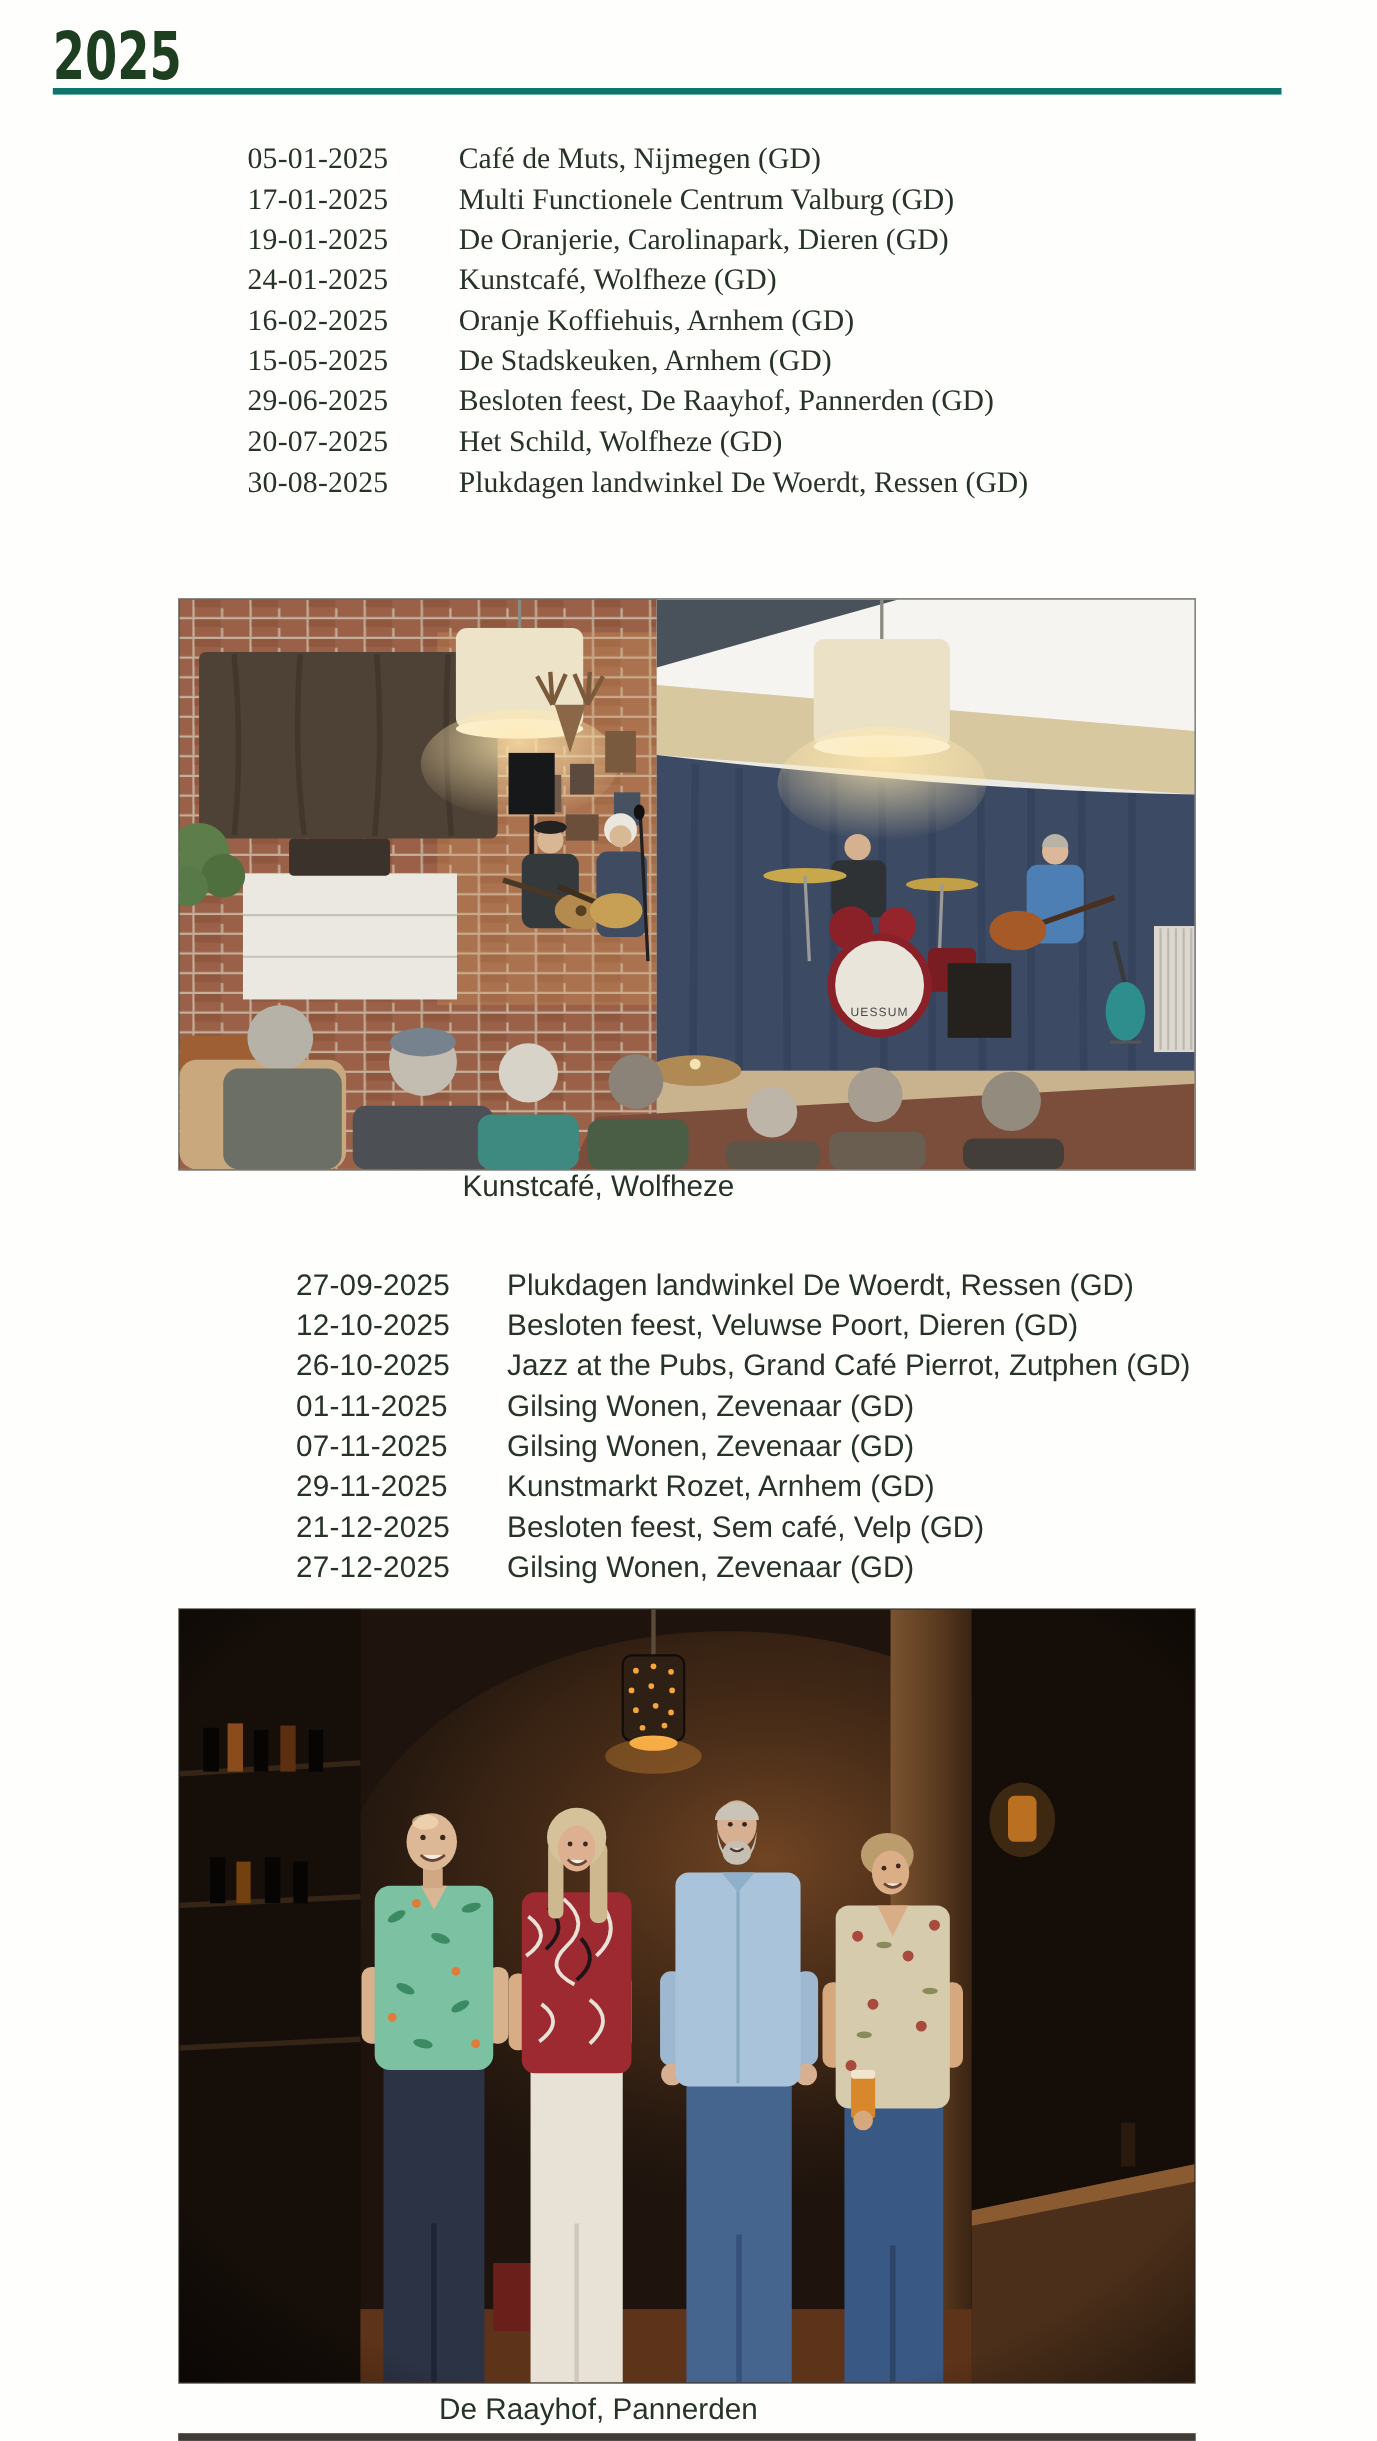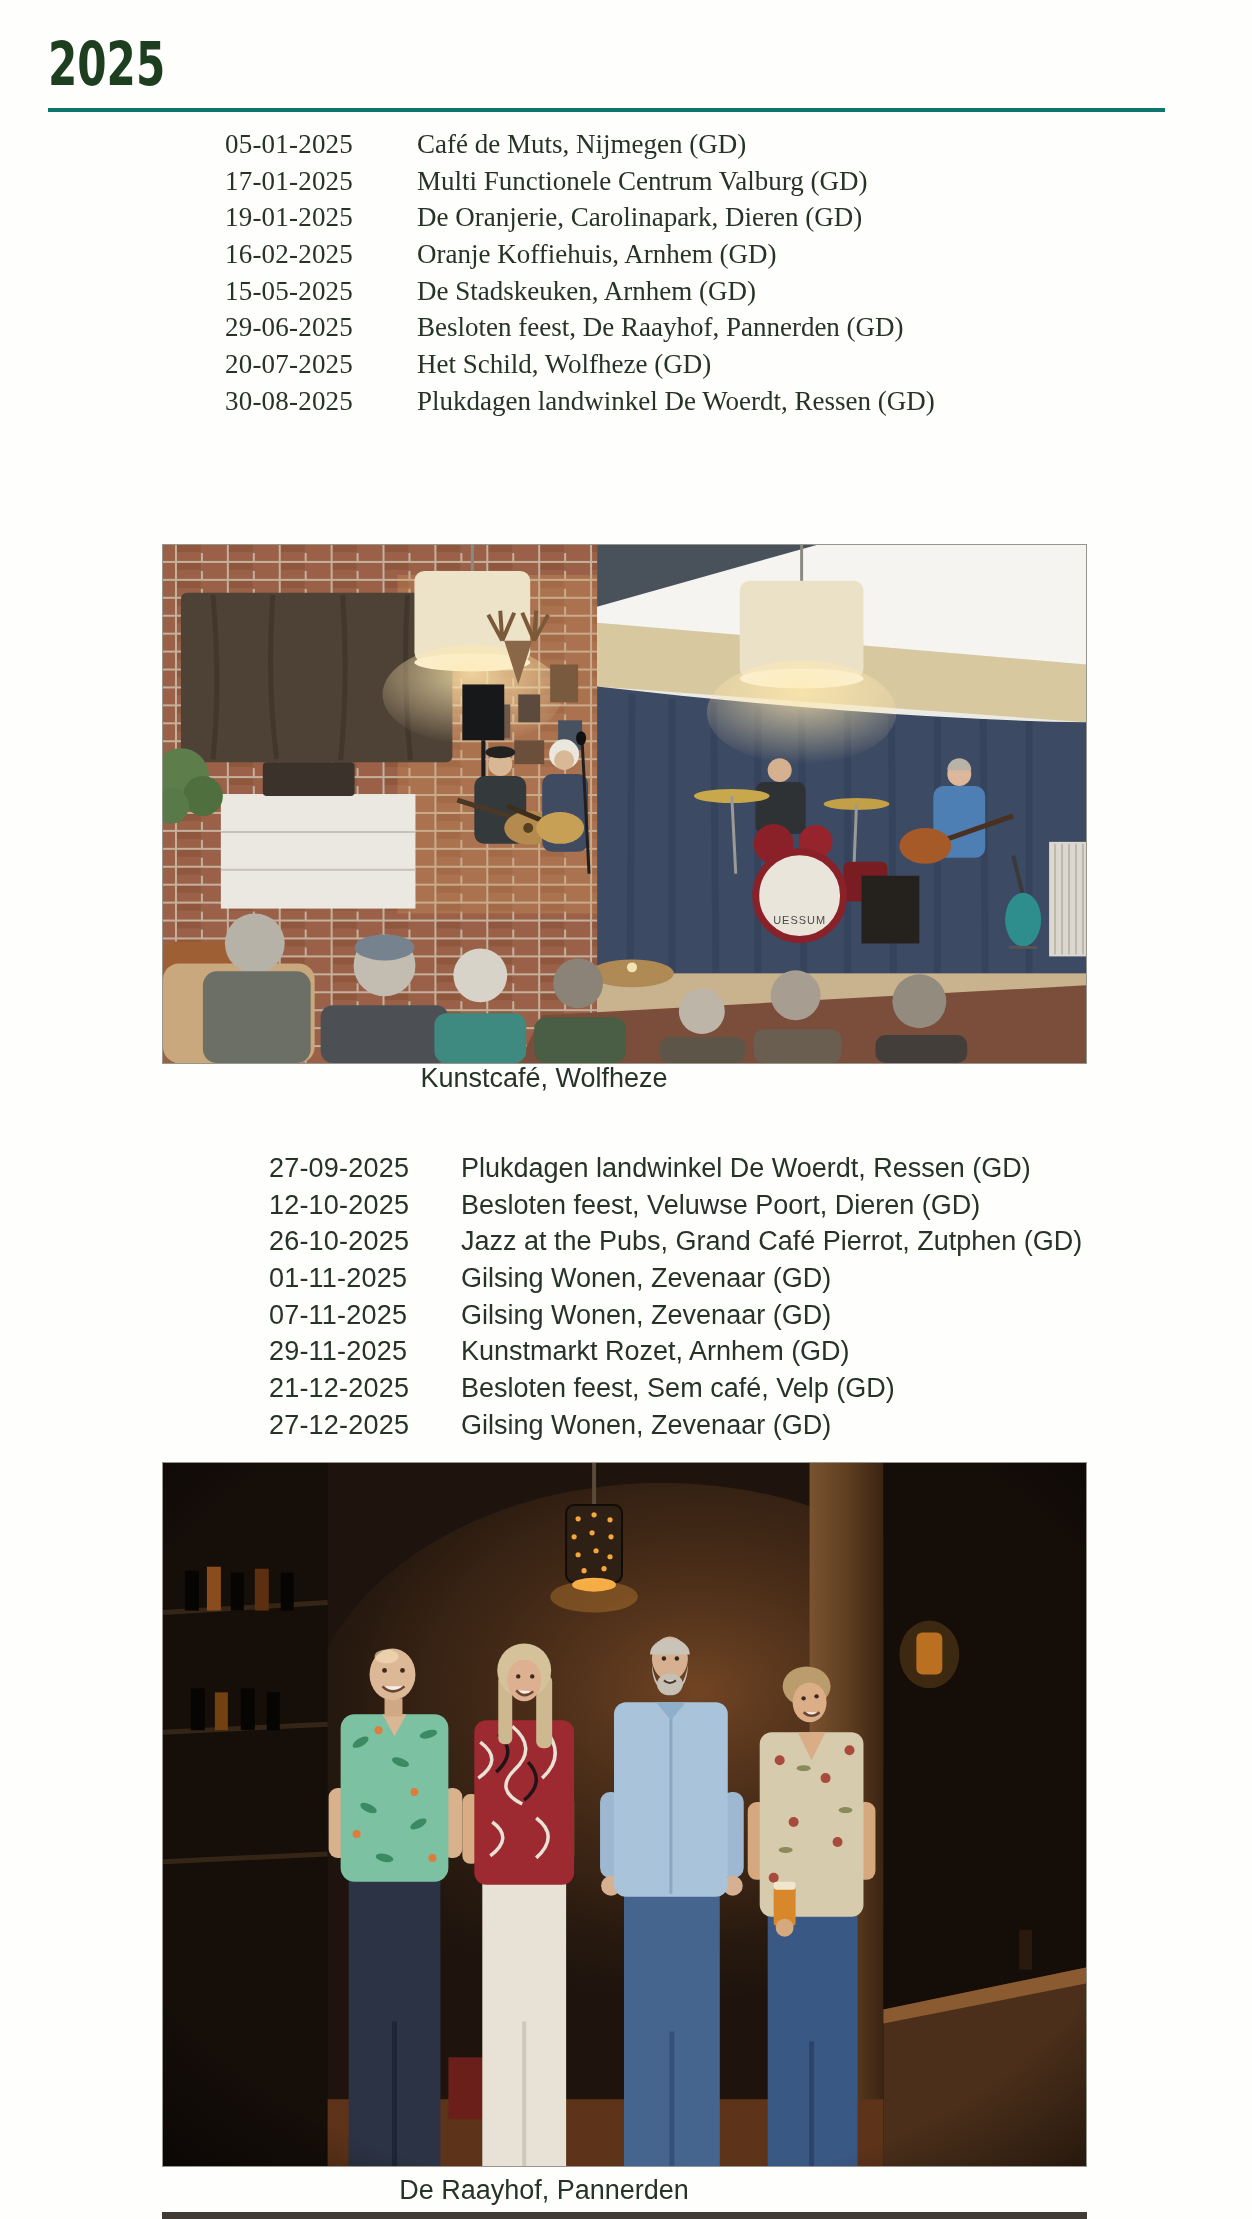--- a/index.html
+++ b/index.html
@@ -1,22 +1,22 @@
 <!DOCTYPE html>
 <html><head>
 <meta charset="utf-8">
 <style>
   html,body{margin:0;padding:0;background:#ffffff;}
   body{width:1252px;font-family:"Liberation Sans","DejaVu Sans",sans-serif;}
   #page{position:relative;width:1252px;height:2219px;background:#fefefd;overflow:hidden;}
 
   
   .year-heading{
-    position:absolute;left:48px;top:36px;width:1117px;
-    border-bottom:4px solid #0f766e;padding-bottom:16px;height:56px;
+    position:absolute;left:48px;top:24px;width:1117px;
+    border-bottom:6px solid #0f766e;padding-bottom:0;height:56px;
   }
   .year-heading .yr{
     display:inline-block;color:#1e3e20;font-size:60px;font-weight:bold;
     line-height:56px;transform:scaleX(0.78);transform-origin:left bottom;
     font-family:"DejaVu Sans Condensed","Liberation Sans",sans-serif;letter-spacing:0px;
   }
 
   
   .schedule{position:absolute;left:0;width:1252px;}
   .schedule.first{top:126px;font-family:Liberation Serif, serif;}
@@ -53,20 +53,24 @@
         <span class="d">05-01-2025</span>
         <span class="e">Café de Muts, Nijmegen (GD)</span>
       </div>
     <div class="srow">
         <span class="d">17-01-2025</span>
         <span class="e">Multi Functionele Centrum Valburg (GD)</span>
       </div>
     <div class="srow">
         <span class="d">19-01-2025</span>
         <span class="e">De Oranjerie, Carolinapark, Dieren (GD)</span>
+      </div>
+    <div class="srow">
+        <span class="d">24-01-2025</span>
+        <span class="e">Kunstcafé, Wolfheze (GD)</span>
       </div>
     <div class="srow">
         <span class="d">16-02-2025</span>
         <span class="e">Oranje Koffiehuis, Arnhem (GD)</span>
       </div>
     <div class="srow">
         <span class="d">15-05-2025</span>
         <span class="e">De Stadskeuken, Arnhem (GD)</span>
       </div>
     <div class="srow">

